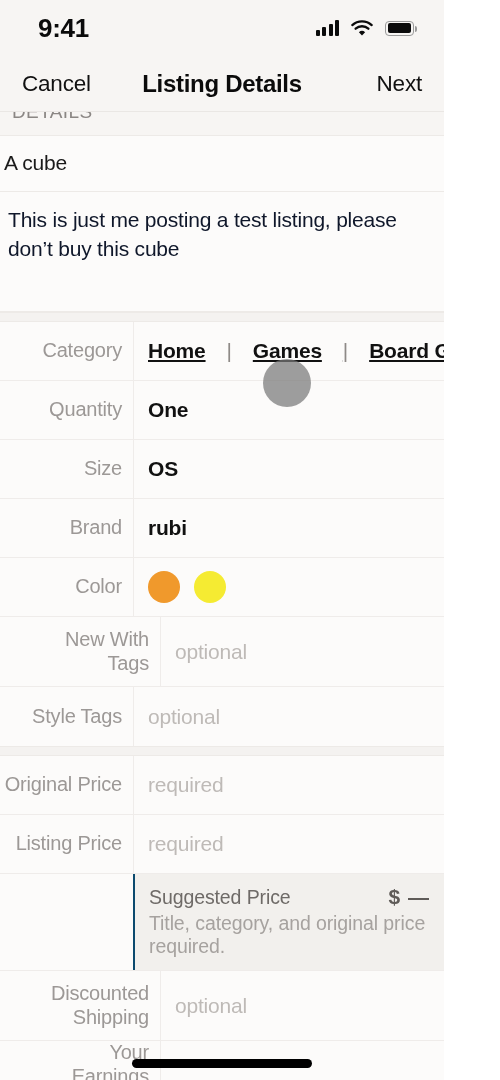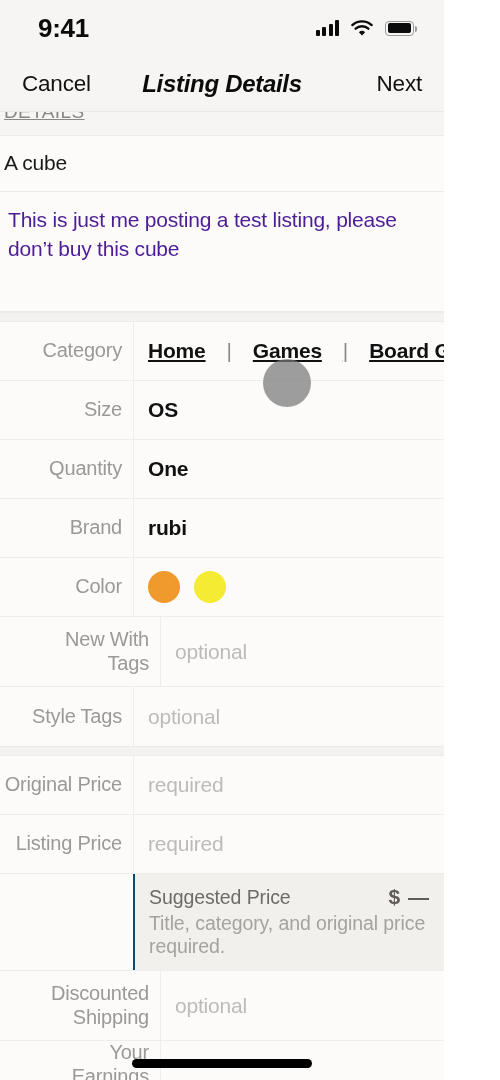--- a/index.html
+++ b/index.html
@@ -29,46 +29,46 @@
   .battery span { display:block; width:100%; height:100%; background:#0B0B0B; border-radius:2px; }
 
   
   .navbar {
     height:56px; background:#F7F5F3;
     display:flex; align-items:center; justify-content:space-between;
     padding:0 22px; border-bottom:1px solid #EAE7E4;
   }
   .nav-btn { font-size:22.5px; color:#111; font-weight:400; letter-spacing:-0.2px; cursor:pointer; }
   .nav-title { font-size:24px; font-weight:700; color:#0B0B0B; letter-spacing:-0.3px;
-               position:absolute; left:0; right:0; text-align:center; pointer-events:none;font-style:italic; }
+               position:absolute; left:0; right:0; text-align:center; pointer-events:none; }
   .navbar { position:relative; }
 
   
   .scroll { position:absolute; top:112px; left:0; right:0; bottom:0; background:#FCFBFA; }
 
   .section-header {
     height:24px; background:#F7F5F3; position:relative; overflow:hidden;
     border-bottom:1px solid #EDEAE7;
   }
   .section-header span {
-    position:absolute; left:4px; top:-11px;
-    font-size:19px; color:#8B8784; letter-spacing:0.4px;text-decoration:underline;
+    position:absolute; left:12px; top:-11px;
+    font-size:19px; color:#8B8784; letter-spacing:0.4px;
   }
 
   .title-row {
     background:#FCFBFA; border-bottom:1px solid #EDEAE7;
     padding:15px 4px 16px; min-height:56px; display:flex; align-items:center;
   }
   .title-row span { font-size:21px; color:#1A1A1A; letter-spacing:-0.2px; }
 
   .desc-row {
     background:#FCFBFA; border-bottom:1px solid #EDEAE7;
     padding:14px 8px 0; height:120px;
   }
-  .desc-row span { font-size:21px; color:#4c1d95; line-height:1.38; letter-spacing:-0.2px; display:block; }
+  .desc-row span { font-size:21px; color:#0f172a; line-height:1.38; letter-spacing:-0.2px; display:block; }
 
   .gap { height:10px; background:#F4F2F0; border-top:1px solid #EDEAE7; border-bottom:1px solid #EDEAE7; }
 
   
   .rows { background:#FCFBFA; }
   .row {
     display:flex; align-items:stretch; min-height:59px;
     border-bottom:1px solid #EFECEA;
   }
   .row:last-child { border-bottom:none; }
@@ -179,27 +179,27 @@
             <b>Home</b>
             <i>|</i>
             <b>Games</b>
             <i>|</i>
             <b>Board Games</b>
           </div>
         </div>
       </div>
 
       <div class="row">
+        <div class="label">Quantity</div>
+        <div class="value">One</div>
+      </div>
+
+      <div class="row">
         <div class="label">Size</div>
         <div class="value">OS</div>
-      </div>
-
-      <div class="row">
-        <div class="label">Quantity</div>
-        <div class="value">One</div>
       </div>
 
       <div class="row">
         <div class="label">Brand</div>
         <div class="value">rubi</div>
       </div>
 
       <div class="row">
         <div class="label">Color</div>
         <div class="value">

